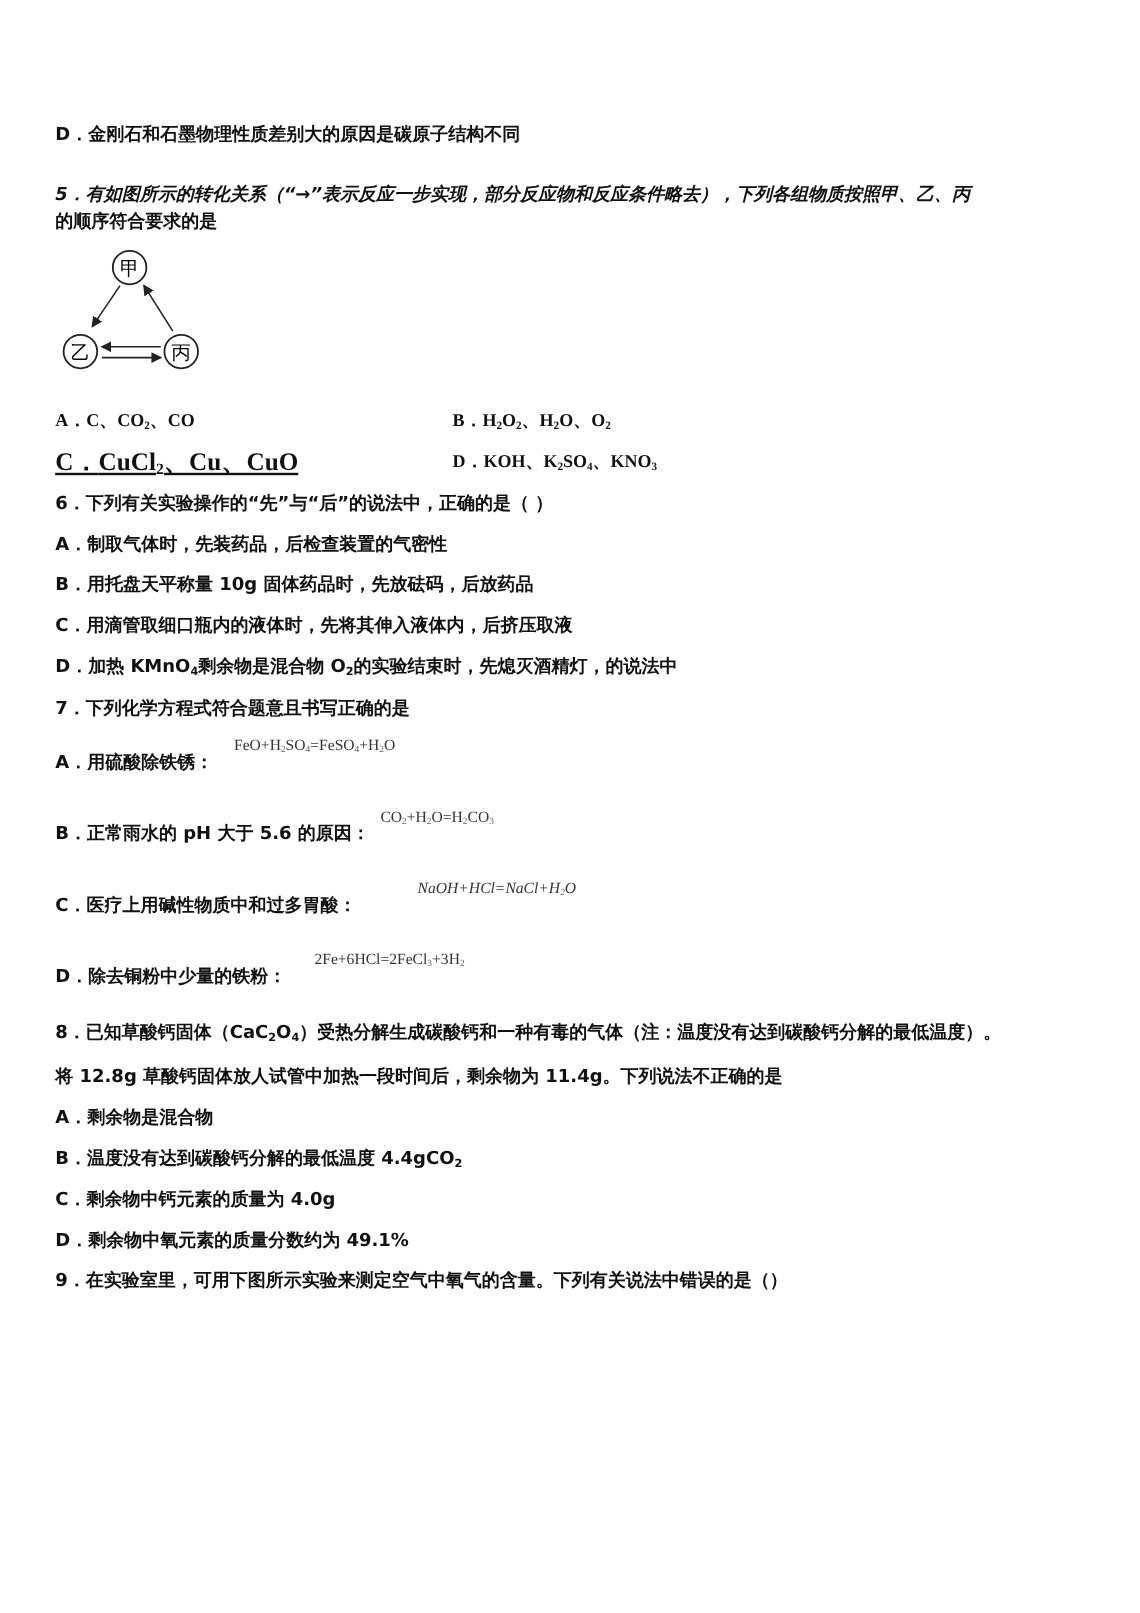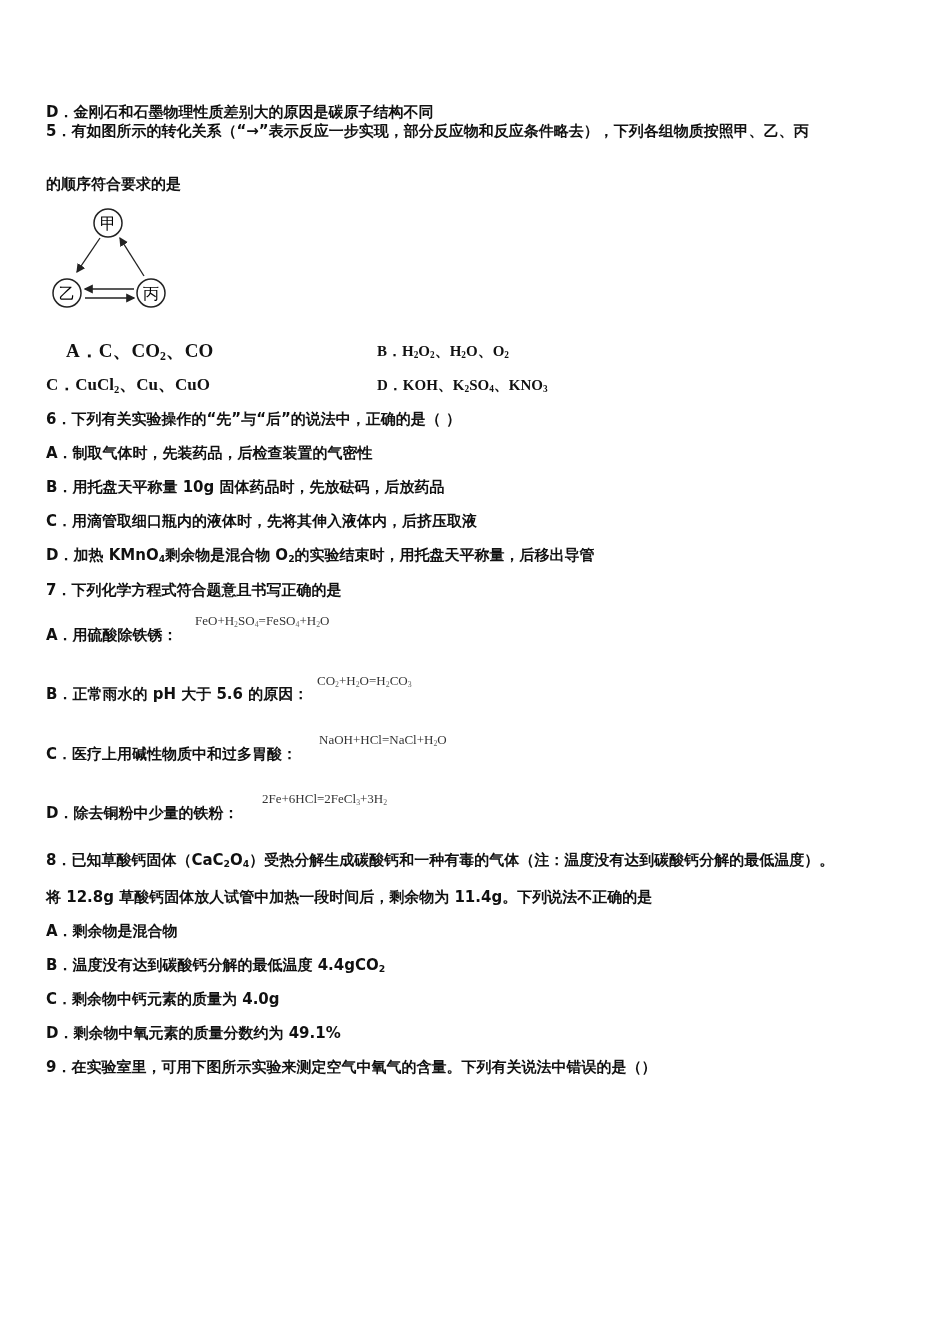--- a/index.html
+++ b/index.html
@@ -12,21 +12,21 @@
   sub { font-size: 0.62em; vertical-align: -0.25em; line-height: 0; }
   .eq sub { font-size: 0.6em; color: #666; }
   .diagram { position: absolute; left: 48px; top: 205px; width: 125px; height: 110px; }
   .col2 { position: absolute; left: 377px; }
 </style>
 </head>
 <body>
 
 <div class="line" style="top:102px;">D．金刚石和石墨物理性质差别大的原因是碳原子结构不同</div>
 
-<div class="line" style="top:121px;">5．有如图所示的转化关系（“→”表示反应一步实现，部分反应物和反应条件略去），下列各组物质按照甲、乙、丙</div>
+<div class="line" style="top:152px;font-style:italic;">5．有如图所示的转化关系（“→”表示反应一步实现，部分反应物和反应条件略去），下列各组物质按照甲、乙、丙</div>
 <div class="line" style="top:174px;">的顺序符合要求的是</div>
 
 <div class="diagram">
   <svg width="125" height="110" viewBox="0 0 125 110">
     <defs>
       <marker id="ah" markerWidth="7" markerHeight="7" refX="6" refY="3.5" orient="auto">
         <path d="M0,0 L7,3.5 L0,7 z" fill="#222"></path>
       </marker>
     </defs>
     <circle cx="60" cy="18" r="14" fill="none" stroke="#222" stroke-width="1.5"></circle>
@@ -35,55 +35,55 @@
     <text x="60" y="24" font-size="16" text-anchor="middle" font-family="DejaVu Sans, sans-serif">甲</text>
     <text x="19" y="94" font-size="16" text-anchor="middle" font-family="DejaVu Sans, sans-serif">乙</text>
     <text x="103" y="94" font-size="16" text-anchor="middle" font-family="DejaVu Sans, sans-serif">丙</text>
     <line x1="52" y1="33" x2="29" y2="67" stroke="#222" stroke-width="1.3" marker-end="url(#ah)"></line>
     <line x1="96" y1="71" x2="72" y2="33" stroke="#222" stroke-width="1.3" marker-end="url(#ah)"></line>
     <line x1="86" y1="84" x2="37" y2="84" stroke="#222" stroke-width="1.3" marker-end="url(#ah)"></line>
     <line x1="37" y1="93" x2="86" y2="93" stroke="#222" stroke-width="1.3" marker-end="url(#ah)"></line>
   </svg>
 </div>
 
-<div class="line serif" style="top:341px; font-size:19px;margin-left:20px;">
+<div class="line serif" style="top:341px; font-size:15px;">
   <span>A．</span><span>C、CO</span><sub>2</sub><span>、CO</span>
 </div>
 <div class="line serif col2" style="top:341px; font-size:15px;">
   <span>B．</span><span>H</span><sub>2</sub><span>O</span><sub>2</sub><span>、H</span><sub>2</sub><span>O、O</span><sub>2</sub>
 </div>
-<div class="line serif" style="top:375px; font-size:17px;">
+<div class="line serif" style="top:375px; font-size:21px;text-decoration:underline;">
   <span>C．</span><span>CuCl</span><sub>2</sub><span>、Cu、CuO</span>
 </div>
 <div class="line serif col2" style="top:375px; font-size:15px;">
   <span>D．</span><span>KOH、K</span><sub>2</sub><span>SO</span><sub>4</sub><span>、KNO</span><sub>3</sub>
 </div>
 
 <div class="line" style="top:409px;">6．下列有关实验操作的“先”与“后”的说法中，正确的是（ ）</div>
 <div class="line" style="top:443px;">A．制取气体时，先装药品，后检查装置的气密性</div>
 <div class="line" style="top:477px;">B．用托盘天平称量 10g 固体药品时，先放砝码，后放药品</div>
 <div class="line" style="top:511px;">C．用滴管取细口瓶内的液体时，先将其伸入液体内，后挤压取液</div>
 <div class="line" style="top:545px;">
-  <span>D．加热 KMnO</span><sub>4</sub><span>剩余物是混合物 O</span><sub>2</sub><span>的实验结束时，用托盘天平称量，后移出导管</span>
+  <span>D．加热 KMnO</span><sub>4</sub><span>剩余物是混合物 O</span><sub>2</sub><span>的实验结束时，先熄灭酒精灯，的说法中</span>
 </div>
 
 <div class="line" style="top:580px;">7．下列化学方程式符合题意且书写正确的是</div>
 
 <div class="line" style="top:625px;">A．用硫酸除铁锈：</div>
 <div class="eq" style="left:195px; top:613px;">
   <span>FeO+H</span><sub>2</sub><span>SO</span><sub>4</sub><span>=FeSO</span><sub>4</sub><span>+H</span><sub>2</sub><span>O</span>
 </div>
 
 <div class="line" style="top:684px;">B．正常雨水的 pH 大于 5.6 的原因：</div>
 <div class="eq" style="left:317px; top:673px;">
   <span>CO</span><sub>2</sub><span>+H</span><sub>2</sub><span>O=H</span><sub>2</sub><span>CO</span><sub>3</sub>
 </div>
 
 <div class="line" style="top:744px;">C．医疗上用碱性物质中和过多胃酸：</div>
-<div class="eq" style="left:319px; top:732px;">
+<div class="eq" style="left:348px; top:732px;font-style:italic;">
   <span>NaOH+HCl=NaCl+H</span><sub>2</sub><span>O</span>
 </div>
 
 <div class="line" style="top:803px;">D．除去铜粉中少量的铁粉：</div>
 <div class="eq" style="left:262px; top:791px;text-align:center;">
   <span>2Fe+6HCl=2FeCl</span><sub>3</sub><span>+3H</span><sub>2</sub>
 </div>
 
 <div class="line" style="top:850px;">
   <span>8．已知草酸钙固体（CaC</span><sub>2</sub><span>O</span><sub>4</sub><span>）受热分解生成碳酸钙和一种有毒的气体（注：温度没有达到碳酸钙分解的最低温度）。</span>

